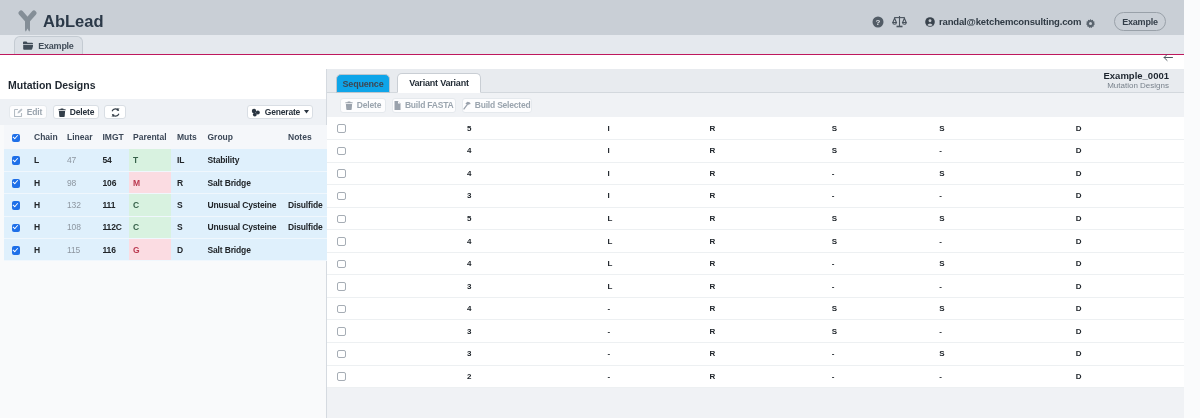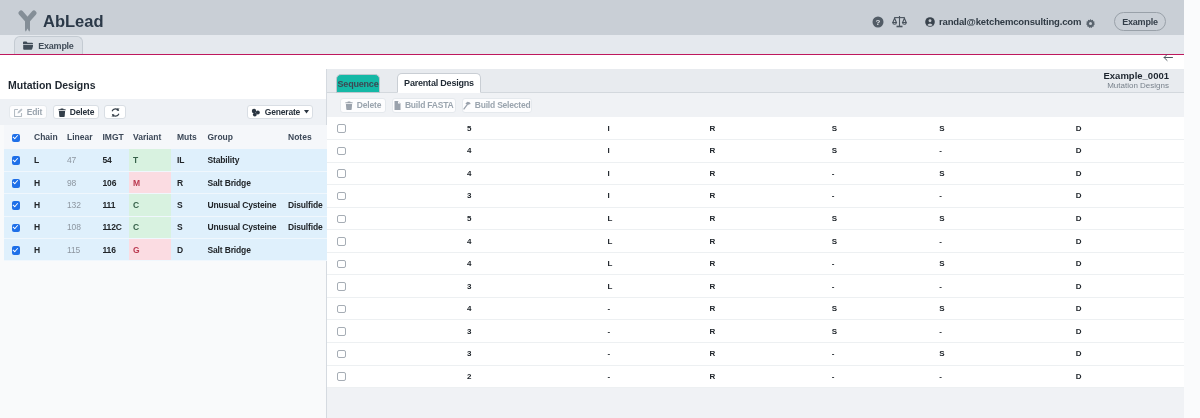--- a/index.html
+++ b/index.html
@@ -31,21 +31,21 @@
 #lp-table td { height:22.4px; background:#dff0fc; font-size:8.5px; letter-spacing:-0.15px; font-weight:bold; color:#212529; text-align:left; padding:0 0 0 4px; vertical-align:middle; border-bottom:1px solid #f0f7fd; }
 #lp-table td.gray { color:#8d96a0; font-weight:normal; }
 #lp-table td:nth-child(6), #lp-table th:nth-child(6) { padding-left:6.5px; }
 #lp-table td.grn { background:#d8f2e0; color:#37624a; }
 #lp-table td.red { background:#fbdce2; color:#bb3950; }
 
 
 #rightpanel { position:absolute; left:327px; top:69px; width:857px; height:349px; background:#f0f2f5; }
 #rp-band { position:absolute; left:0; top:0; width:857px; height:24px; background:#e8ebef; border-bottom:1px solid #d3d8dd; }
 .rtab { position:absolute; bottom:-1px; border-radius:5px 5px 0 0; display:flex; align-items:center; justify-content:center; font-size:9px; white-space:nowrap; letter-spacing:-0.2px; }
-#rtab1 { left:9px; width:44px; height:19px; background:#14b8a6; border:1px solid #bfc6cd; border-bottom:1px solid #bfc6cd; color:#3d4854; font-weight:600; }
+#rtab1 { left:9px; width:54px; height:19px; background:#0ea5e9; border:1px solid #bfc6cd; border-bottom:1px solid #bfc6cd; color:#3d4854; font-weight:600; }
 #rtab2 { left:70px; width:84px; height:20px; background:#fff; border:1px solid #c9ced4; border-bottom:1px solid #fff; color:#1f2933; font-weight:bold; }
 #rp-id { position:absolute; right:15px; top:2px; text-align:right; }
 #rp-id .l1 { font-size:9.5px; font-weight:bold; color:#1d252e; line-height:10px; }
 #rp-id .l2 { font-size:8px; color:#79828c; line-height:9px; }
 #rp-toolbar { position:absolute; left:0; top:25px; width:857px; height:26px; }
 #rp-table { position:absolute; left:0; top:48px; width:857px; border-collapse:collapse; table-layout:fixed; }
 #rp-table th { height:23.4px; background:#f8fafc; font-size:8px; font-weight:bold; color:#3e4a5e; text-align:left; padding:0 0 0 4px; vertical-align:middle; border-bottom:1px solid #e3e7eb; }
 #rp-table td { height:22.55px; background:#fff; font-size:8px; letter-spacing:-0.1px; font-weight:bold; color:#20262c; text-align:left; padding:0 0 0 4px; vertical-align:middle; border-bottom:1px solid #edf0f2; }
 
 
@@ -169,21 +169,21 @@
         <col style="width:33px">
         <col style="width:80.5px">
         <col style="width:44px">
       </colgroup>
     <tbody>
         <tr>
           <th style="padding-left:7.5px"><span class="cb on"></span></th>
           <th>Chain</th>
           <th>Linear</th>
           <th>IMGT</th>
-          <th>Variant</th>
+          <th>Parental</th>
           <th>Muts</th>
           <th>Group</th>
           <th>Notes</th>
         </tr>
     <tr>
           <td style="padding-left:7.5px"><span class="cb on"></span></td>
           <td>L</td>
           <td class="gray">47</td>
           <td>54</td>
           <td class="grn">T</td>
@@ -231,21 +231,21 @@
           <td>Salt Bridge</td>
           <td></td>
         </tr>
   </tbody>
     </table>
 </div>
 
 <div id="rightpanel">
   <div id="rp-band">
     <div id="rtab1" class="rtab">Sequence</div>
-    <div id="rtab2" class="rtab">Parental Designs</div>
+    <div id="rtab2" class="rtab">Variant Variant</div>
     <div id="rp-id">
         <div class="l1">Example_0001</div>
         <div class="l2">Mutation Designs</div>
       </div>
   </div>
   <div id="rp-toolbar">
     <div class="btn disabled" style="left:13px;top:3.5px;width:46px;height:15px;">
       <svg class="ic" width="8" height="9" viewBox="0 0 8 9">
           <path fill="#9aa2ac" d="M2.8 0.5 L5.2 0.5 L5.6 1.2 L7.6 1.2 L7.6 2.2 L0.4 2.2 L0.4 1.2 L2.4 1.2 Z M0.9 3 L7.1 3 L6.7 8.3 Q6.65 8.9 6 8.9 L2 8.9 Q1.35 8.9 1.3 8.3 Z"></path>
         </svg>

